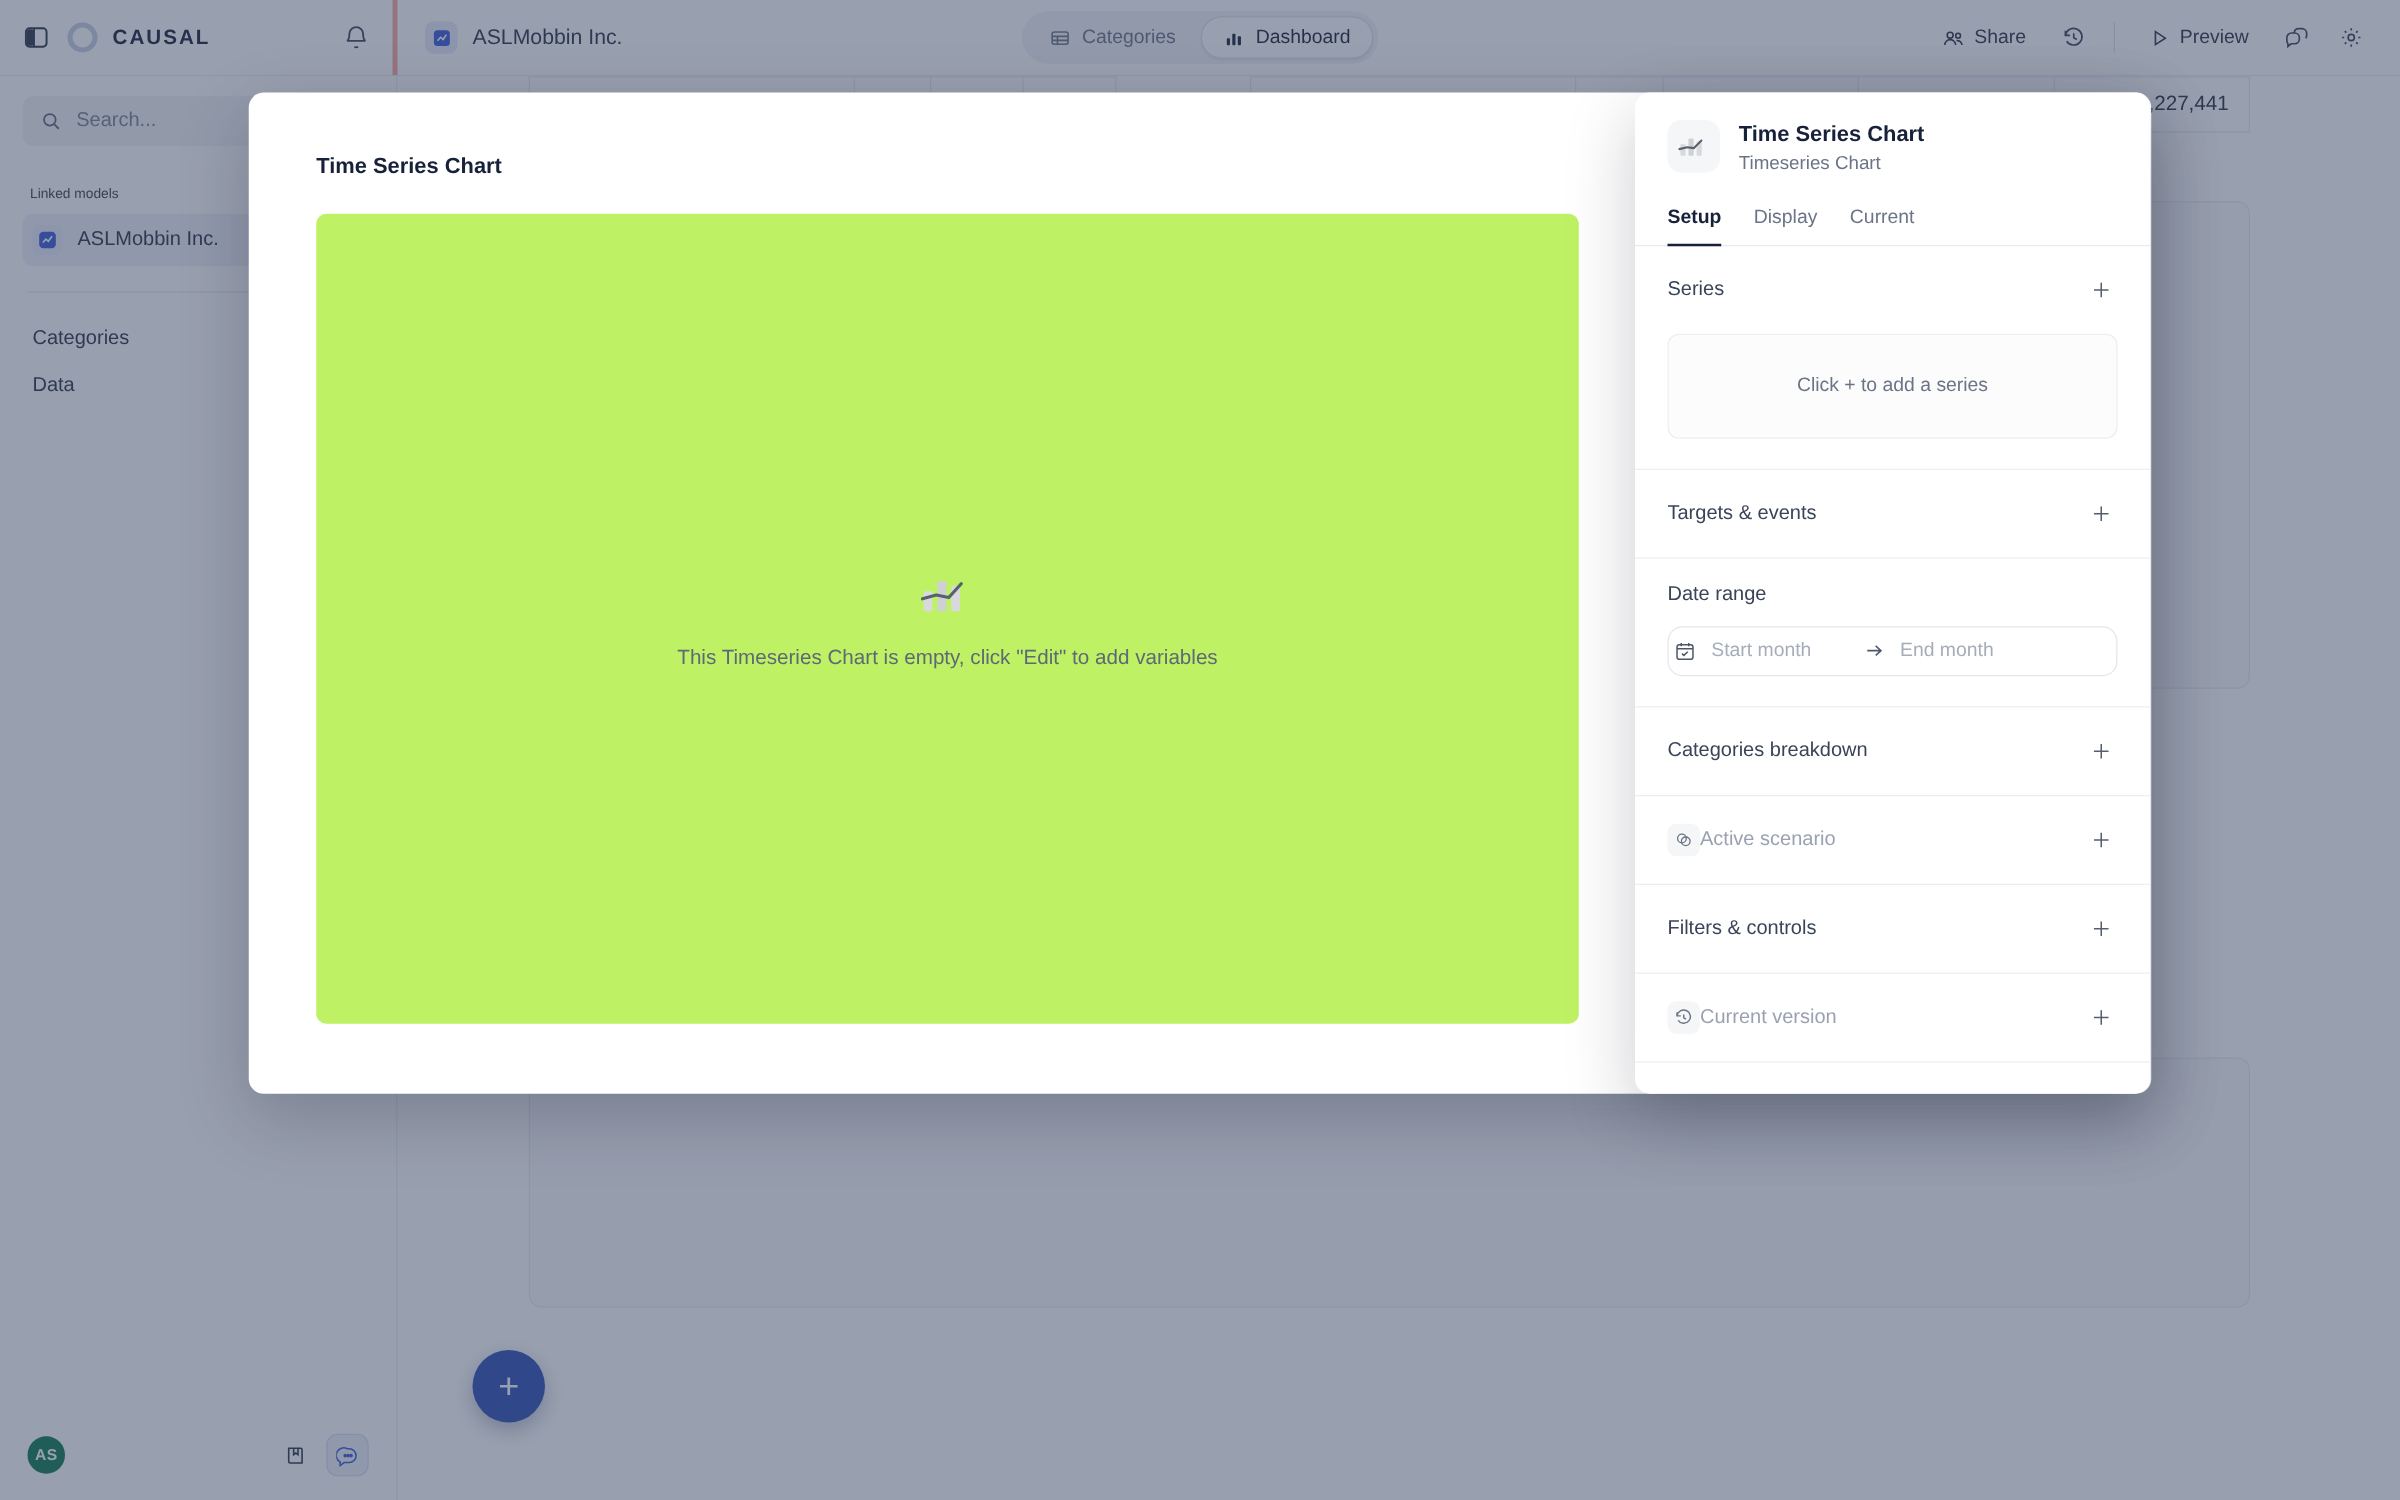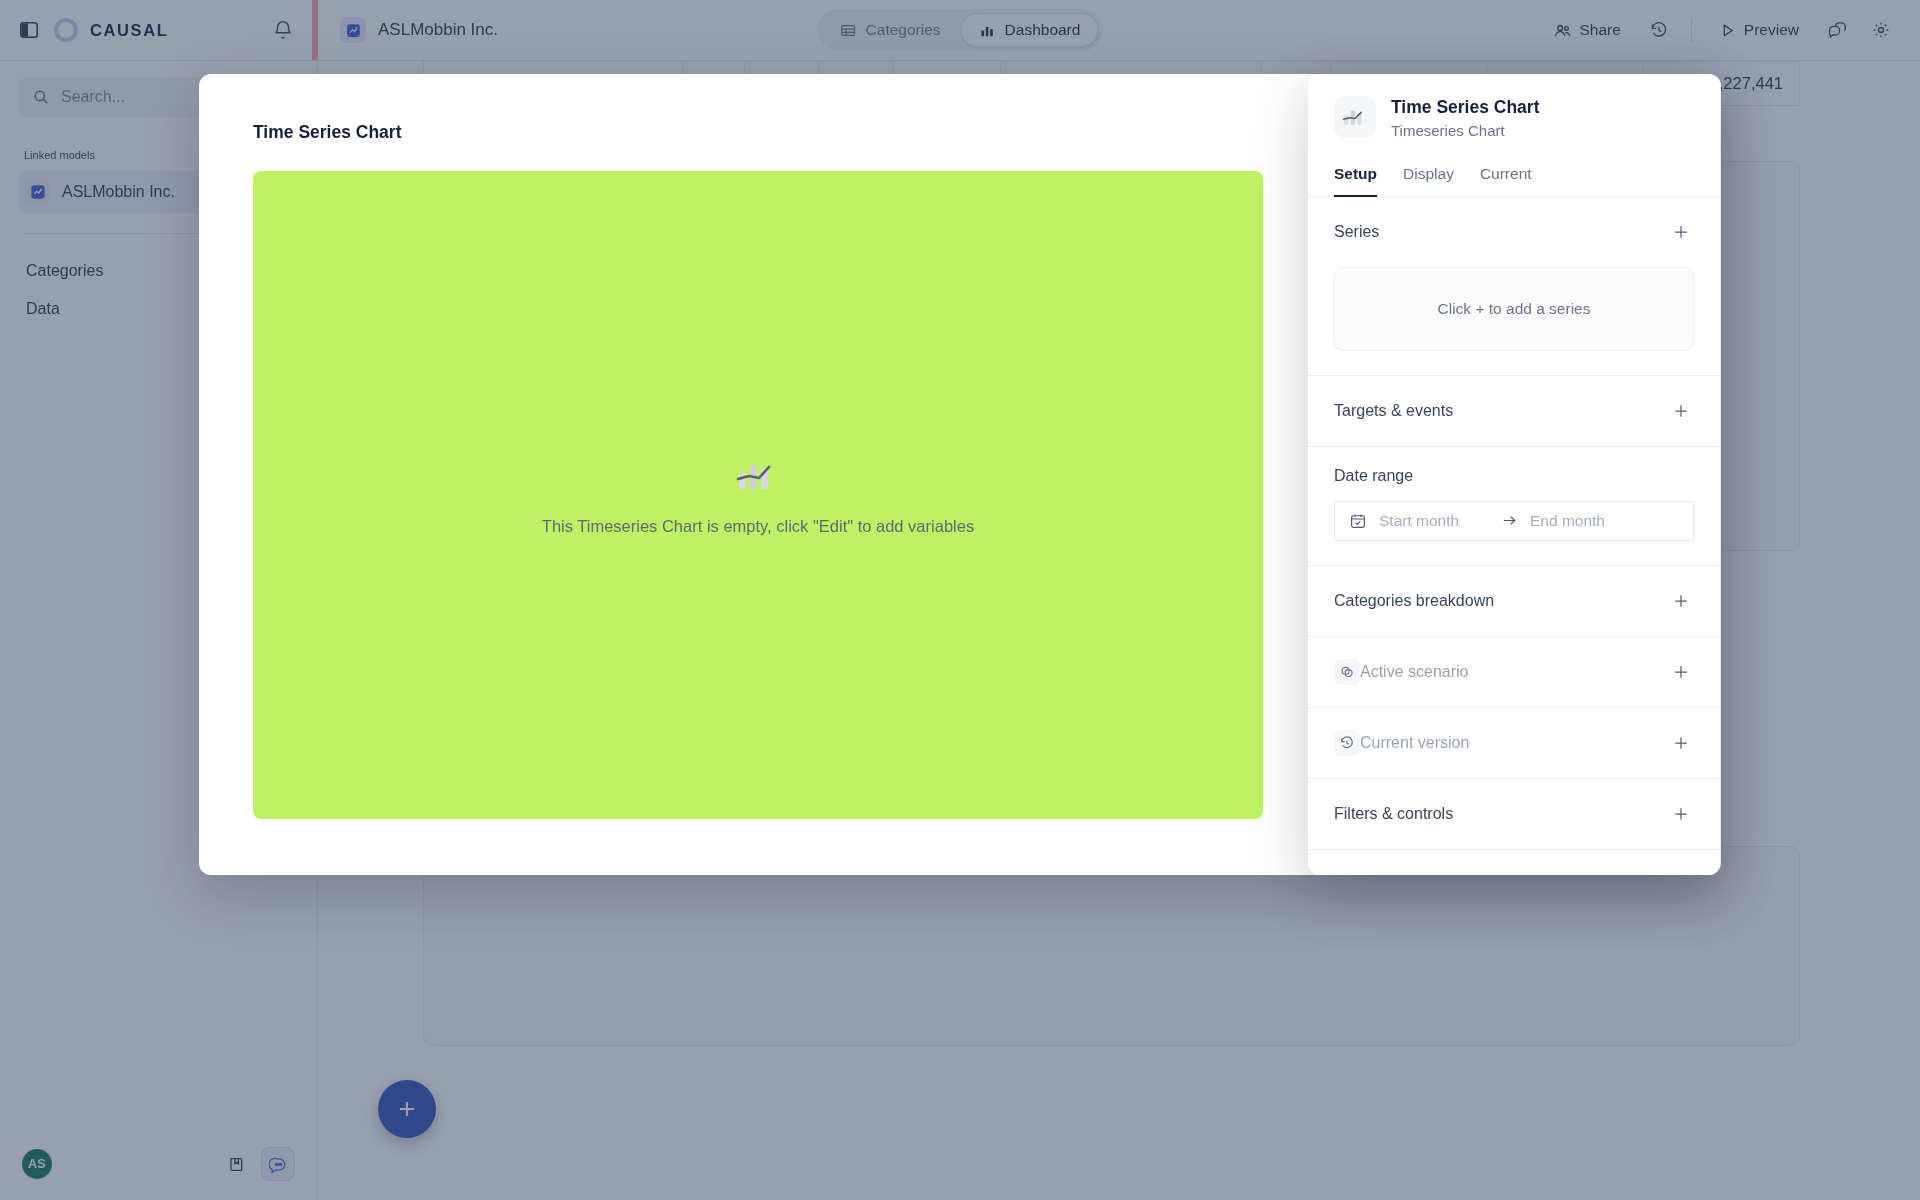--- a/index.html
+++ b/index.html
@@ -21,21 +21,21 @@
   .topbar {
     position: absolute; top: 0; left: 0; right: 0; height: 61px;
     background: #ffffff;
     border-bottom: 1px solid #e8eaee;
     display: flex; align-items: center;
   }
   .tb-left {
     width: 318px; height: 100%;
     display: flex; align-items: center; gap: 14px;
     padding: 0 18px;
-    border-right: 6px solid #fca5a5;
+    border-right: 4px solid #fca5a5;
   }
   .panel-toggle-icon { width: 22px; height: 22px; color: #2a3347; display:flex; }
   .brand { display: flex; align-items: center; gap: 12px; }
   .brand-mark {
     width: 24px; height: 24px; border-radius: 50%;
     border: 4px solid #c6d0e4;
   }
   .brand-name {
     font-size: 16.5px; font-weight: 700; letter-spacing: 1.6px;
     color: #18213a;
@@ -273,22 +273,22 @@
     margin: 0 26px 24px;
     height: 84px; border: 1px solid #eceef2; border-radius: 9px;
     background: #fcfcfd;
     display: flex; align-items: center; justify-content: center;
     font-size: 15.5px; color: #6b7487; cursor: pointer;
   }
   .cfg-block { padding: 20px 26px 24px; }
   .cfg-block-title { font-size: 16px; color: #3a4458; margin-bottom: 16px; }
   .daterange {
     display: flex; align-items: center; gap: 12px;
-    border: 1px solid #e3e6ec; border-radius: 2px;
-    padding: 10px 14px;
+    border: 1px solid #e3e6ec; border-radius: 12px;
+    padding: 10px 4px;
   }
   .daterange input {
     border: none; outline: none; background: transparent; font-family: inherit;
     font-size: 15.5px; color: #2a3347; width: 110px;
   }
   .daterange input::placeholder { color: #a6adba; }
   .arrow-ic { color: #4d5769; display:flex; }
   .cal-ic { color: #4d5769; display:flex; flex:none; }
 
   svg { display: block; }
@@ -599,43 +599,43 @@
         <button class="plus-btn">
           <svg viewBox="0 0 24 24" width="20" height="20" fill="none" stroke="currentColor" stroke-width="1.5">
             <path d="M12 5v14M5 12h14"></path>
           </svg>
         </button>
       </div>
     </div>
 
     <div class="cfg-section">
       <div class="cfg-row">
+        <span class="cfg-row-label">Filters &amp; controls</span>
+        <button class="plus-btn">
+          <svg viewBox="0 0 24 24" width="20" height="20" fill="none" stroke="currentColor" stroke-width="1.5">
+            <path d="M12 5v14M5 12h14"></path>
+          </svg>
+        </button>
+      </div>
+    </div>
+
+    <div class="cfg-section">
+      <div class="cfg-row">
         <span class="row-with-icon">
           <span class="mini-ic">
             <svg viewBox="0 0 24 24" width="16" height="16" fill="none" stroke="currentColor" stroke-width="1.7">
               <path d="M4 10a8 8 0 1 1 1.3 5.4"></path>
                 <polyline points="4,5.6 4,10 8.4,10"></polyline>
               <path d="M12 8.4v4l2.8 1.6"></path>
             </svg>
           </span>
           <span class="cfg-row-label muted">Current version</span>
         </span>
         <button class="plus-btn">
           <svg viewBox="0 0 24 24" width="20" height="20" fill="none" stroke="currentColor" stroke-width="1.5">
             <path d="M12 5v14M5 12h14"></path>
           </svg>
         </button>
       </div>
     </div>
 
-    <div class="cfg-section">
-      <div class="cfg-row">
-        <span class="cfg-row-label">Filters &amp; controls</span>
-        <button class="plus-btn">
-          <svg viewBox="0 0 24 24" width="20" height="20" fill="none" stroke="currentColor" stroke-width="1.5">
-            <path d="M12 5v14M5 12h14"></path>
-          </svg>
-        </button>
-      </div>
-    </div>
-
   </div>
 </div>
 
 </body></html>

